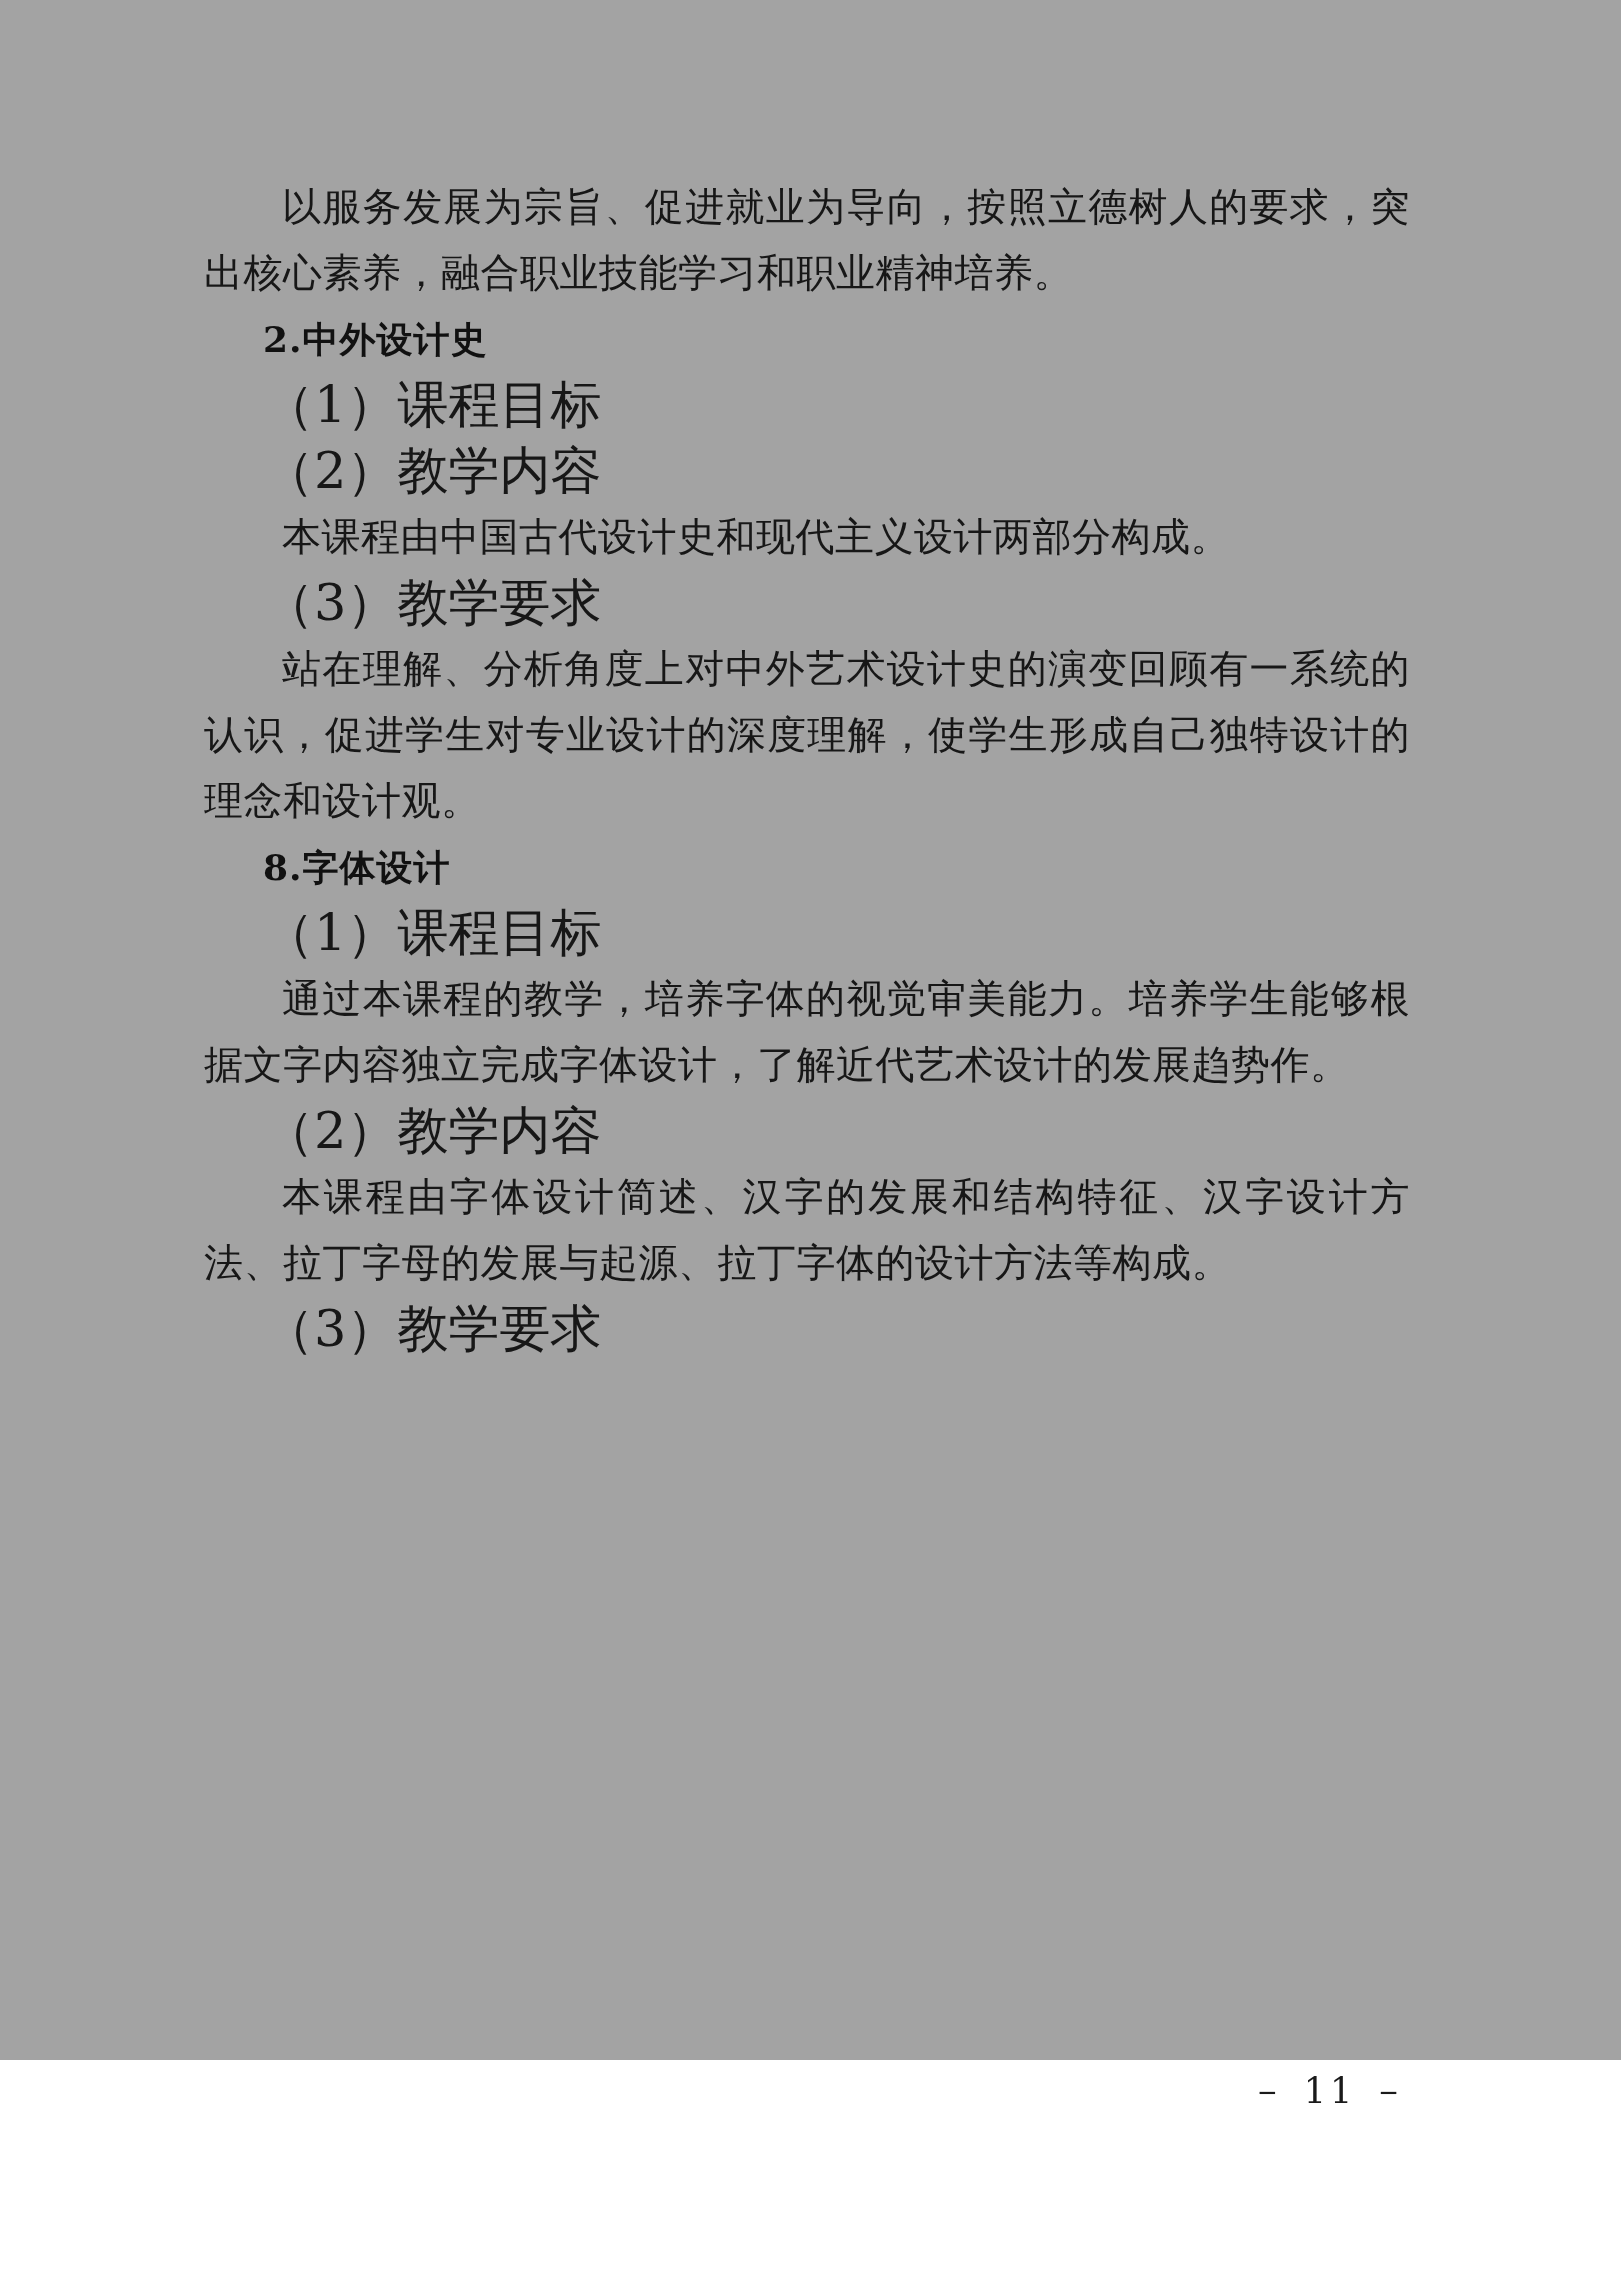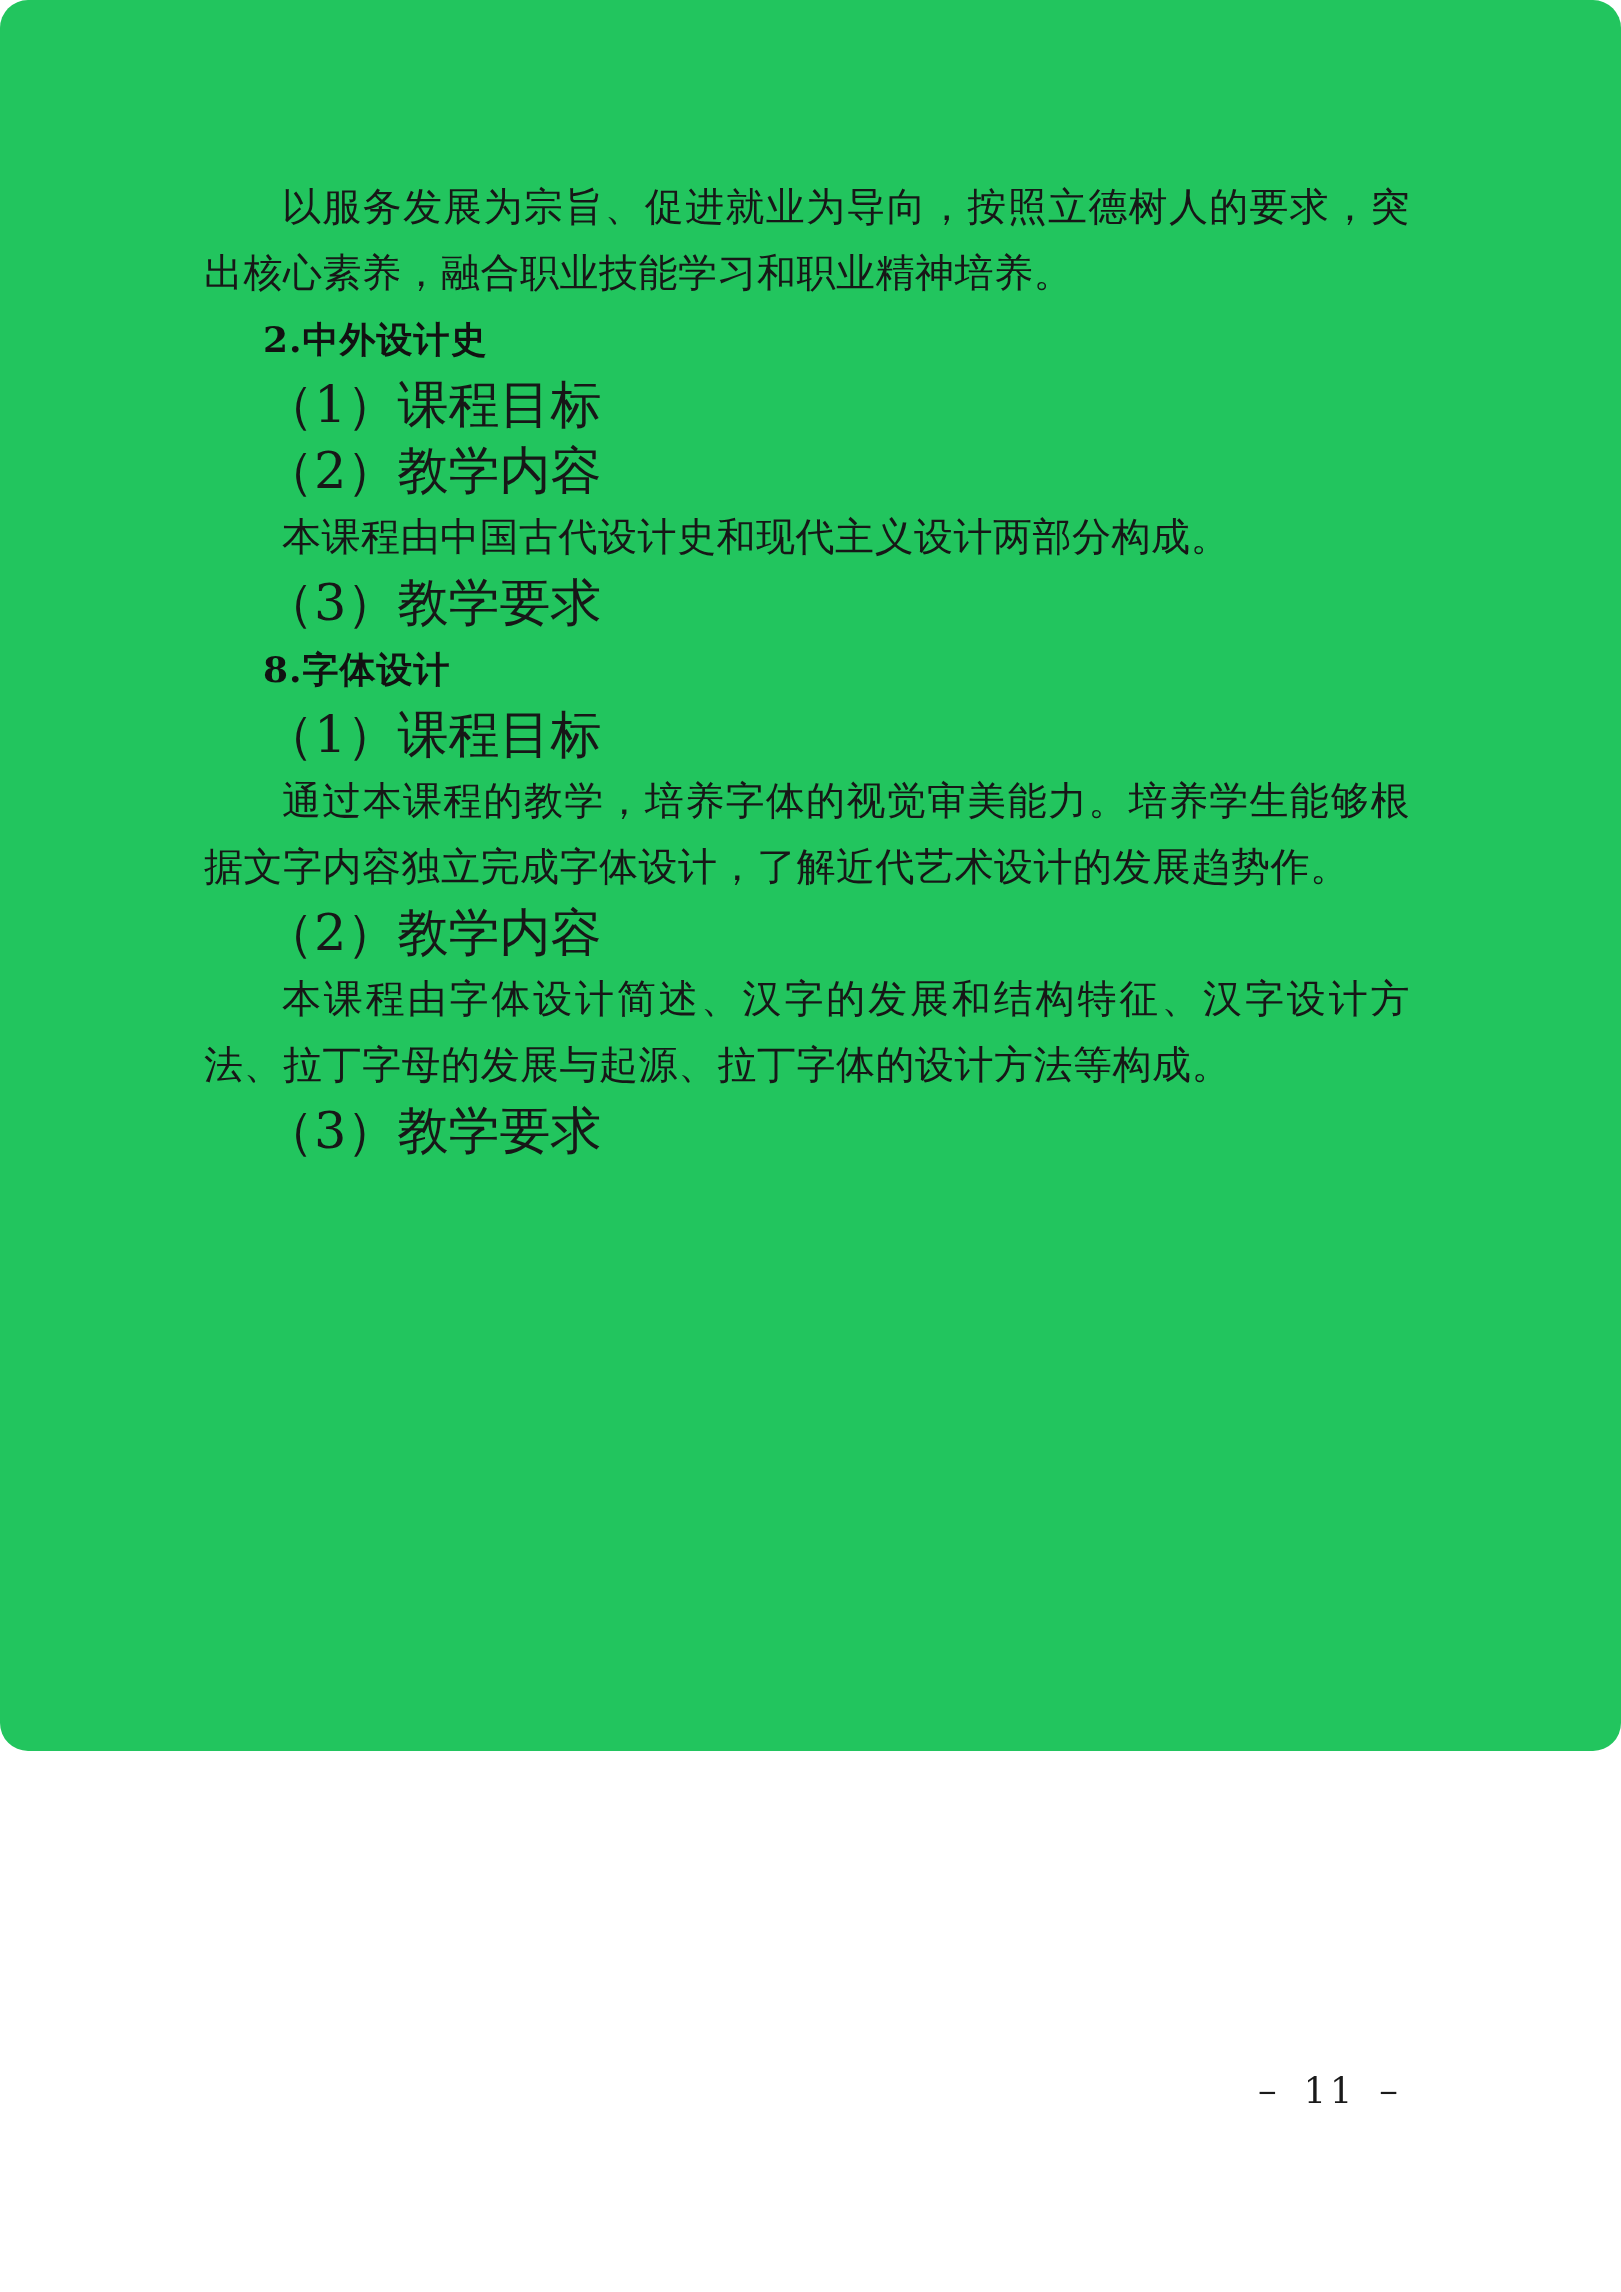--- a/index.html
+++ b/index.html
@@ -12,23 +12,22 @@
     height: 2293px;
     position: relative;
     font-family: "DejaVu Serif", "Liberation Serif", serif;
     color: #1a1a1a;
     overflow: hidden;
   }
   .page {
     position: absolute;
     top: 0; left: 0;
     width: 1621px;
-    height: 1751px;
-    background: #22c55e;
-    border-radius: 28px;
+    height: 2060px;
+    background: #a3a3a3;
   }
   .content {
     position: absolute;
     left: 204px;
     top: 174px;
     width: 1206px;
   }
   .para {
     font-size: 39px;
     line-height: 66px;
@@ -86,20 +85,21 @@
 
     <p class="subhead">（1）课程目标</p>
 
 
     <p class="subhead">（2）教学内容</p>
 
     <p class="para indent">本课程由中国古代设计史和现代主义设计两部分构成。</p>
 
     <p class="subhead">（3）教学要求</p>
 
+    <p class="para indent">站在理解、分析角度上对中外艺术设计史的演变回顾有一系统的认识，促进学生对专业设计的深度理解，使学生形成自己独特设计的理念和设计观。</p>
 
     <h2 class="heading">8.字体设计</h2>
 
     <p class="subhead">（1）课程目标</p>
 
     <p class="para indent">通过本课程的教学，培养字体的视觉审美能力。培养学生能够根据文字内容独立完成字体设计，了解近代艺术设计的发展趋势作。</p>
 
     <p class="subhead">（2）教学内容</p>
 
     <p class="para indent">本课程由字体设计简述、汉字的发展和结构特征、汉字设计方法、拉丁字母的发展与起源、拉丁字体的设计方法等构成。</p>

